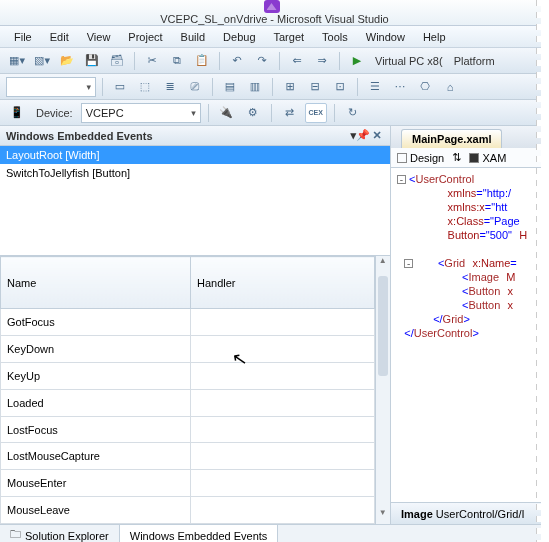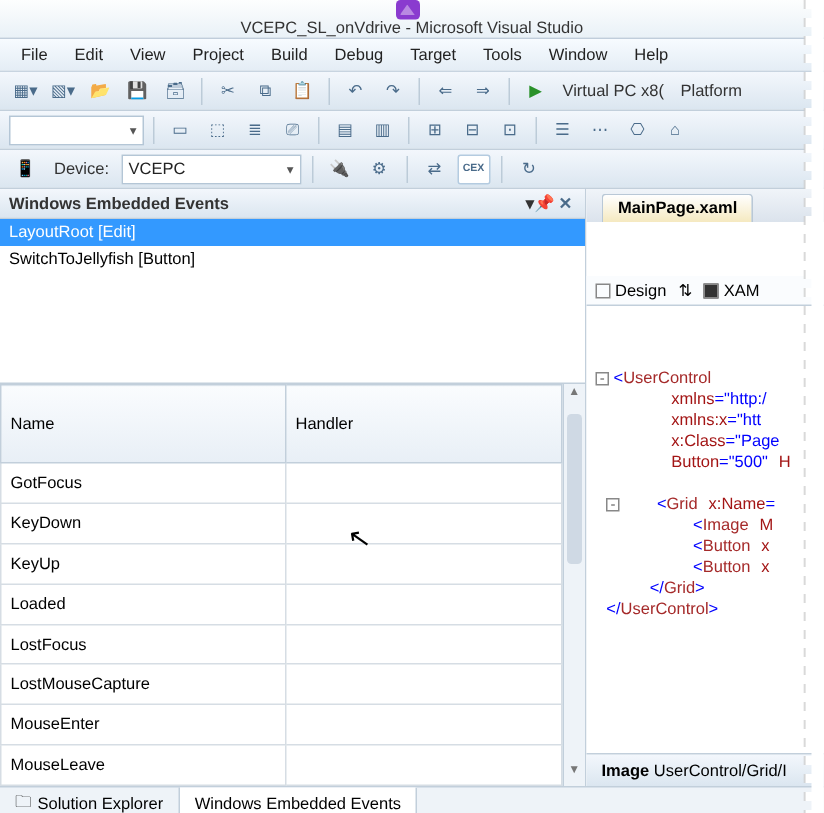--- a/index.html
+++ b/index.html
@@ -30,21 +30,21 @@
   table.grid { border-collapse: collapse; width: 100%; table-layout: fixed; }
   table.grid th { text-align: left; font-weight: 400; background: linear-gradient(#fafcfe,#e8eff6); border: 1px solid #c2cfdb; padding: 15px 6px; height: 22px; }
   table.grid td { border: 1px solid #d6dde4; padding: 3px 6px; height: 22px; background: #fff; vertical-align: middle; }
   .handler-cell { background: #fff; color: #1a6bd6; text-decoration: underline; }
   .redbox { outline: 2px solid #e11; outline-offset: 0; }
   .sel-handler { background: #bfe0ff !important; }
   .scrollbar { width: 16px; background: #eef3f8; border-left: 1px solid #c2cfdb; position: relative; }
   .scrollbar .thumb { position: absolute; left: 2px; right: 2px; top: 20px; height: 100px; background: #cfd9e4; border-radius: 3px; }
   .scrollbar .arrow { position: absolute; left: 0; right: 0; height: 16px; text-align: center; font-size: 8px; color: #777; }
   .scrollbar .arrow.up { top: 0; } .scrollbar .arrow.dn { bottom: 0; }
-  .right { flex: 1; display: flex; flex-direction: column; background: #fff; gap: 36px; }
+  .right { flex: 1; display: flex; flex-direction: column; background: #fff; }
   .tabstrip { height: 22px; display: flex; align-items: flex-end; padding-left: 10px; background: linear-gradient(#f0f4f9,#dbe3ec); gap: 3px; }
   .tab { padding: 3px 10px; border: 1px solid #b9c8d6; border-bottom: none; border-radius: 3px 3px 0 0; background: linear-gradient(#fff,#f5e9c0); font-weight: 600; cursor: default; }
   .designbar { height: 20px; display: flex; align-items: center; padding: 0 6px; gap: 8px; border-bottom: 1px solid #c2cfdb; background: #fafcfe; }
   .designbar .db { display: inline-flex; align-items: center; gap: 3px; }
   .designbar .sq { width: 10px; height: 10px; border: 1px solid #888; display: inline-block; }
   .code { flex: 1; padding: 4px 0 4px 6px; font-family: Consolas, monospace; font-size: 12px; white-space: pre; overflow: hidden; position: relative; }
   .code .minus { display: inline-block; width: 9px; height: 9px; border: 1px solid #888; text-align: center; line-height: 7px; font-size: 10px; color: #666; margin-right: 3px; }
   .t-blue { color: #0000ff; } .t-red { color: #a31515; } .t-br { color: #a52a2a; }
   .statusbar { height: 22px; background: linear-gradient(#f3f7fc,#dbe6f0); border-top: 1px solid #c2cfdb; display: flex; align-items: center; padding: 0 10px; }
   .bottomtabs { height: 22px; display: flex; border-top: 1px solid #c2cfdb; background: #eef3f8; }
@@ -140,21 +140,21 @@
 <div class="content">
   <div class="left">
     <div class="pane-header">
       <span>Windows Embedded Events</span>
       <span class="spacer"></span>
       <span>▾</span>
       <span class="pin">📌</span>
       <span class="x">✕</span>
     </div>
     <div class="eventlist">
-      <div class="item sel">LayoutRoot [Edit]</div>
+      <div class="item sel">LayoutRoot [Width]</div>
       <div class="item">SwitchToJellyfish [Button]</div>
     </div>
     <div class="gridwrap">
       <table class="grid">
         <colgroup>
             <col style="width:190px">
             <col>
           </colgroup>
         <tbody>
             <tr>

